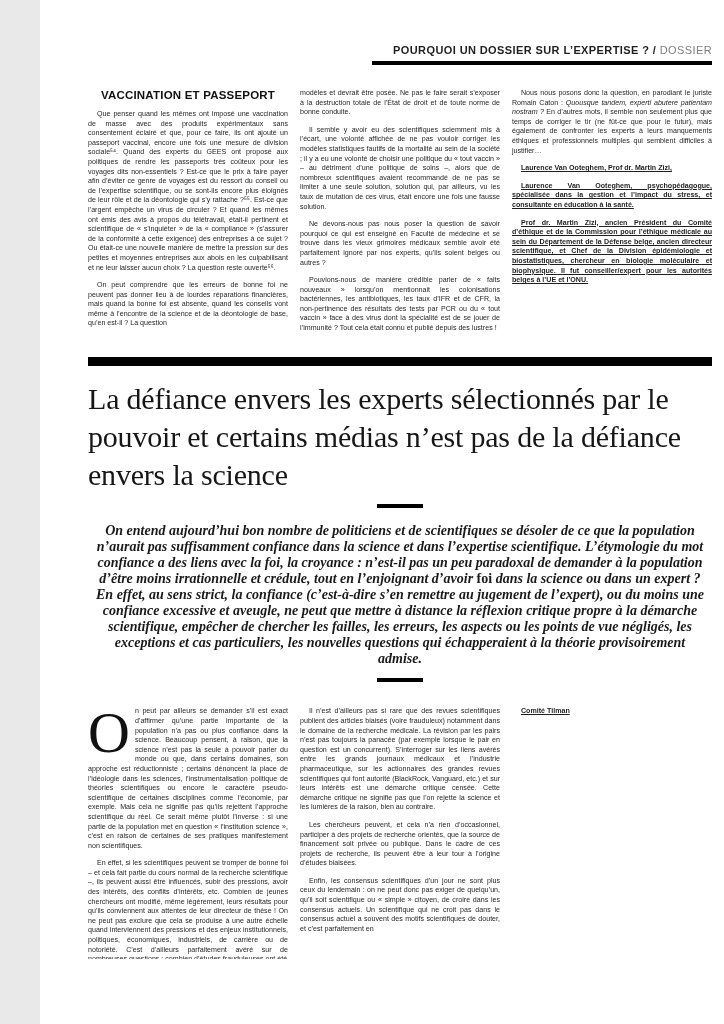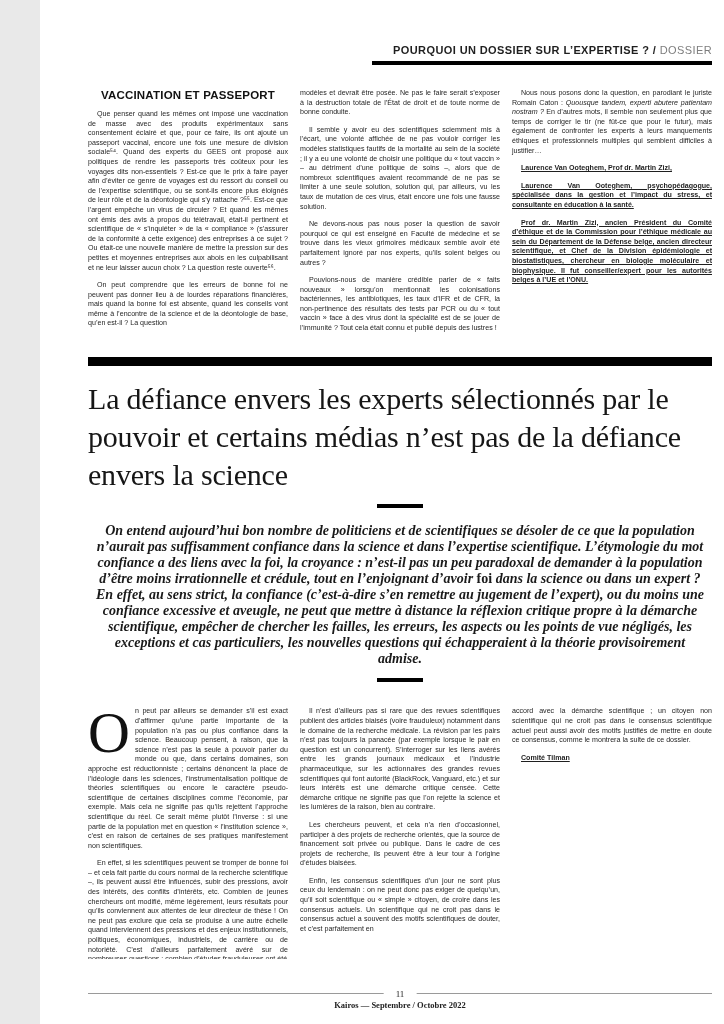--- a/index.html
+++ b/index.html
@@ -131,25 +131,18 @@
     <div class="col">
       <p><span class="dropcap">O</span><span>n peut par ailleurs se demander s’il est exact d’affirmer qu’une partie importante de la population n’a pas ou plus confiance dans la science. Beaucoup pensent, à raison, que la science n’est pas la seule à pouvoir parler du monde ou que, dans certains domaines, son approche est réductionniste ; certains dénoncent la place de l’idéologie dans les sciences, l’instrumentalisation politique de théories scientifiques ou encore le caractère pseudo-scientifique de certaines disciplines comme l’économie, par exemple. Mais cela ne signifie pas qu’ils rejettent l’approche scientifique du réel. Ce serait même plutôt l’inverse : si une partie de la population met en question « l’institution science », c’est en raison de certaines de ses pratiques manifestement non scientifiques.</span></p>
       <p class="indent">En effet, si les scientifiques peuvent se tromper de bonne foi – et cela fait partie du cours normal de la recherche scientifique –, ils peuvent aussi être influencés, subir des pressions, avoir des intérêts, des conflits d’intérêts, etc. Combien de jeunes chercheurs ont modifié, même légèrement, leurs résultats pour qu’ils conviennent aux attentes de leur directeur de thèse ! On ne peut pas exclure que cela se produise à une autre échelle quand interviennent des pressions et des enjeux institutionnels, politiques, économiques, industriels, de carrière ou de notoriété. C’est d’ailleurs parfaitement avéré sur de nombreuses questions : combien d’études frauduleuses ont été</p>
     </div>
     <div class="col">
       <p class="indent">Il n’est d’ailleurs pas si rare que des revues scientifiques publient des articles biaisés (voire frauduleux) notamment dans le domaine de la recherche médicale. La révision par les pairs n’est pas toujours la panacée (par exemple lorsque le pair en question est un concurrent). S’interroger sur les liens avérés entre les grands journaux médicaux et l’industrie pharmaceutique, sur les actionnaires des grandes revues scientifiques qui font autorité (BlackRock, Vanguard, etc.) et sur leurs intérêts est une démarche critique censée. Cette démarche critique ne signifie pas que l’on rejette la science et les lumières de la raison, bien au contraire.</p>
       <p class="indent">Les chercheurs peuvent, et cela n’a rien d’occasionnel, participer à des projets de recherche orientés, que la source de financement soit privée ou publique. Dans le cadre de ces projets de recherche, ils peuvent être à leur tour à l’origine d’études biaisées.</p>
       <p class="indent">Enfin, les consensus scientifiques d’un jour ne sont plus ceux du lendemain : on ne peut donc pas exiger de quelqu’un, qu’il soit scientifique ou « simple » citoyen, de croire dans les consensus actuels. Un scientifique qui ne croit pas dans le consensus actuel a souvent des motifs scientifiques de douter, et c’est parfaitement en</p>
     </div>
     <div class="col">
-      <p>accord avec la démarche scientifique ; un citoyen non scientifique qui ne croit pas dans le consensus scientifique actuel peut aussi avoir des motifs justifiés de mettre en doute ce consensus, comme le montrera la suite de ce dossier.</p>
       <p class="indent bold">Comité Tilman</p>
     </div>
   </section>
 
-  <footer class="footer">
-    <div class="footer-rule">
-      <span class="page-num">11</span>
-    </div>
-    <div class="journal">Kairos — Septembre / Octobre 2022</div>
-  </footer>
 
 </div>
 
 </body></html>

